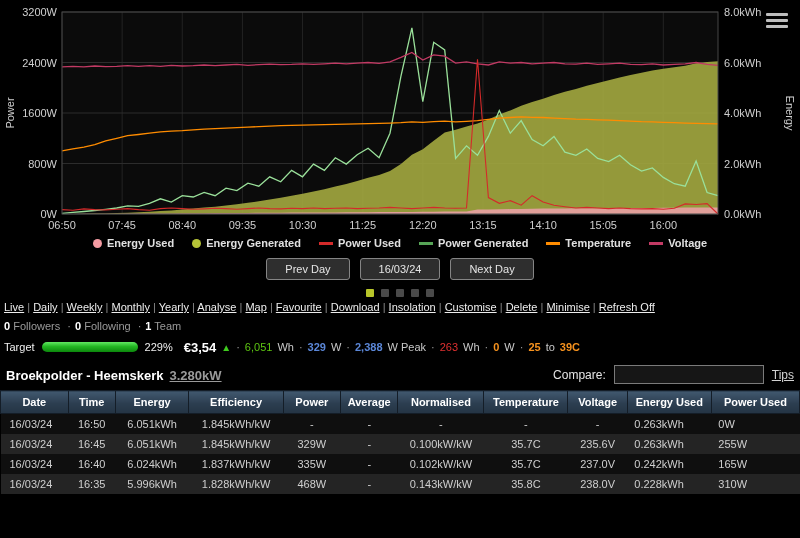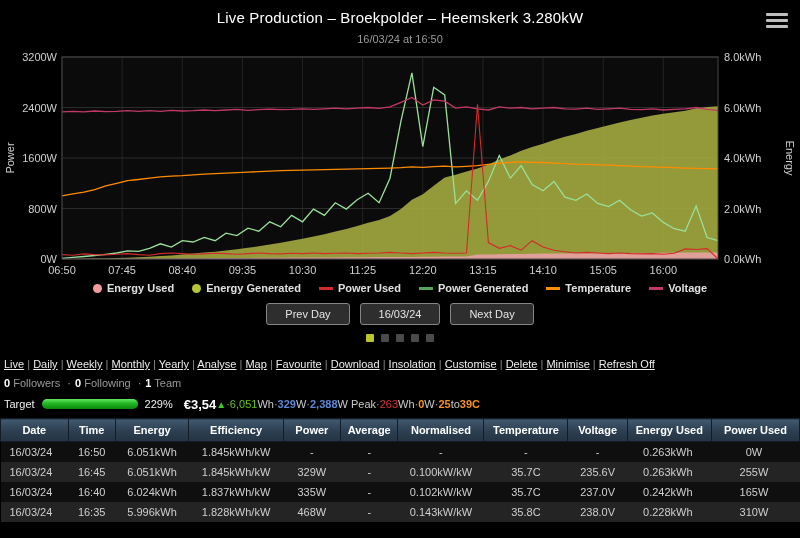--- a/index.html
+++ b/index.html
@@ -15,32 +15,32 @@
     color:#e0e0e0;height:14px;align-items:center}
   .legend .li{display:flex;align-items:center}
   .legend .mk-dot{width:9px;height:9px;border-radius:50%;display:inline-block;margin-right:5px}
   .legend .mk-line{width:14px;height:3px;display:inline-block;margin-right:5px}
   .daynav{display:flex;justify-content:center;gap:10px;margin-top:8px}
   .daybtn{background:#2e2e2e;border:1px solid #858585;color:#e5e5e5;font-size:11px;
     font-family:inherit;padding:4px 18px;border-radius:3px;cursor:pointer}
   .pager{display:flex;justify-content:center;gap:7px;margin-top:9px}
   .pager .dot{width:8px;height:8px;background:#4a4a4a;border-radius:1px;cursor:pointer}
   .pager .dot.active{background:#b8c62a}
-  .navrow{font-size:11px;margin:16px 4px 0}
+  .navrow{font-size:11px;margin:4px 4px 0}
   .navrow .navsep{color:#8a8a8a}
   .navrow a{color:#ededed;text-decoration:underline;cursor:pointer}
   .followrow{font-size:11px;margin:7px 4px 0;color:#9a9a9a}
   .followrow b{color:#fff}
   .followrow .fsep{color:#9a9a9a;margin:0 4px}
   .targetrow{display:flex;align-items:center;gap:7px;font-size:11px;margin:7px 4px 0;height:16px}
   .tlabel{color:#efefef}
   .tbar{width:96px;height:10px;border-radius:5px;display:inline-block;
     background:linear-gradient(180deg,#62e862 0%,#23b623 45%,#0c870c 100%)}
   .tpct{color:#efefef}
-  .tstats{display:flex;align-items:center;white-space:nowrap}
+  .tstats{display:flex;align-items:center;gap:5px;white-space:nowrap}
   .st-money{font-size:13px;font-weight:bold;color:#fff;margin-left:4px}
   .st-up{color:#3fcc1e;font-size:10px}
   .st-green{color:#5dc412;font-weight:normal}
   .st-blue{color:#5b87d8;font-weight:bold}
   .st-red{color:#e03030;font-weight:normal}
   .st-orange{color:#f6921e;font-weight:bold}
   .st-unit{color:#c9c9c9}
   .st-sep{color:#9a9a9a}
   .sechead{display:flex;justify-content:space-between;align-items:center;margin:10px 6px 0}
   .sectitle{font-size:13px;font-weight:bold;color:#fff}
@@ -48,45 +48,41 @@
     margin-left:6px;cursor:pointer}
   .secright{display:flex;align-items:center;gap:8px;font-size:12px;color:#e5e5e5}
   .cmpinput{width:150px;height:19px;background:#161616;border:1px solid #7a7a7a;color:#ddd;
     font-family:inherit;font-size:11px;padding:0 4px}
   .tips{color:#d2d2d2;text-decoration:underline;font-size:12px;cursor:pointer}
   table.datatable{width:100%;border-collapse:collapse;table-layout:fixed;margin-top:6px;font-size:11px}
   .datatable th{background:linear-gradient(180deg,#41586f 0%,#2c3e50 55%,#243444 100%);
     color:#fff;padding:5px 3px;font-size:11px;font-weight:bold;border:1px solid #141d27;text-align:center}
   .datatable td{padding:4px 7px;color:#cfcfcf;text-align:center}
   .datatable td:first-child{text-align:left;padding-left:9px}
-  .datatable td:nth-child(10),.datatable td:nth-child(11){text-align:center;padding-right:10px}
+  .datatable td:nth-child(10),.datatable td:nth-child(11){text-align:left;padding-right:10px}
   .datatable th:nth-child(1){width:66px}.datatable th:nth-child(2){width:46px}
   .datatable th:nth-child(3){width:72px}.datatable th:nth-child(4){width:92px}
   .datatable th:nth-child(5){width:56px}.datatable th:nth-child(6){width:56px}
   .datatable th:nth-child(7){width:84px}.datatable th:nth-child(8){width:82px}
   .datatable th:nth-child(9){width:58px}.datatable th:nth-child(10){width:82px}
   .datatable th:nth-child(11){width:86px}
   tr.r-odd{background:#0f0f0f}
   tr.r-even{background:#242424}
 </style>
 </head>
 <body>
 
 <div class="app">
 
   <div class="menu-btn">
     <span class="bar"></span>
     <span class="bar"></span>
     <span class="bar"></span>
   </div>
 
-  <div class="header">
-    <div class="title">Live Production – Broekpolder – Heemskerk 3.280kW</div>
-    <div class="subtitle">16/03/24 at 16:50</div>
-  </div>
 
   <div class="chart-wrap">
     <svg id="chart-svg" width="800" height="232">
         <rect x="62" y="8" width="656" height="202" fill="#0b0b0b"></rect>
         <line x1="62" y1="8" x2="62" y2="210" stroke="#232323"></line>
         <line x1="122.13333333333333" y1="8" x2="122.13333333333333" y2="210" stroke="#232323"></line>
         <line x1="182.26666666666665" y1="8" x2="182.26666666666665" y2="210" stroke="#232323"></line>
         <line x1="242.4" y1="8" x2="242.4" y2="210" stroke="#232323"></line>
         <line x1="302.5333333333333" y1="8" x2="302.5333333333333" y2="210" stroke="#232323"></line>
         <line x1="362.66666666666663" y1="8" x2="362.66666666666663" y2="210" stroke="#232323"></line>
@@ -200,20 +196,30 @@
         <span class="st-sep">·</span>
         <span class="st-orange">0</span>
         <span class="st-unit">W</span>
         <span class="st-sep">·</span>
         <span class="st-orange">25</span>
         <span class="st-unit">to</span>
         <span class="st-orange">39C</span>
       </span>
   </div>
 
+  <div class="sechead">
+    <div class="secleft">
+      <span class="sectitle">Broekpolder - Heemskerk</span><a class="seclink" href="#">3.280kW</a>
+    </div>
+    <div class="secright">
+      <span class="cmplabel">Compare:</span>
+      <input class="cmpinput" type="text" value="" style="">
+      <a class="tips" href="#">Tips</a>
+    </div>
+  </div>
 
   <table class="datatable">
     <thead id="thead">
         <tr>
           <th>Date</th>
           <th>Time</th>
           <th>Energy</th>
           <th>Efficiency</th>
           <th>Power</th>
           <th>Average</th>

